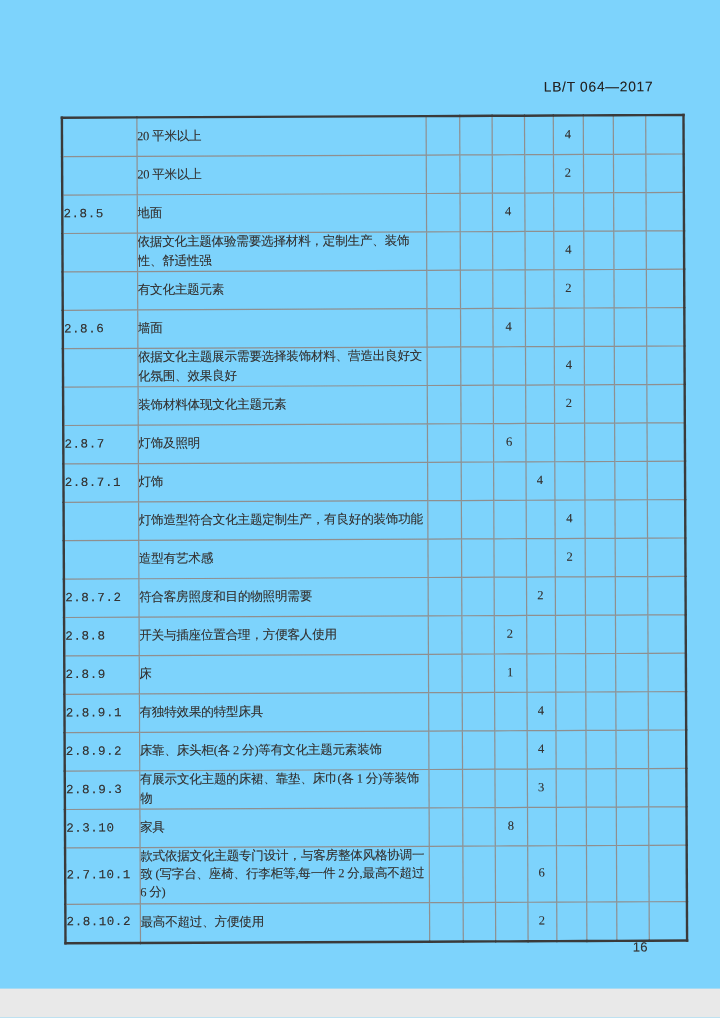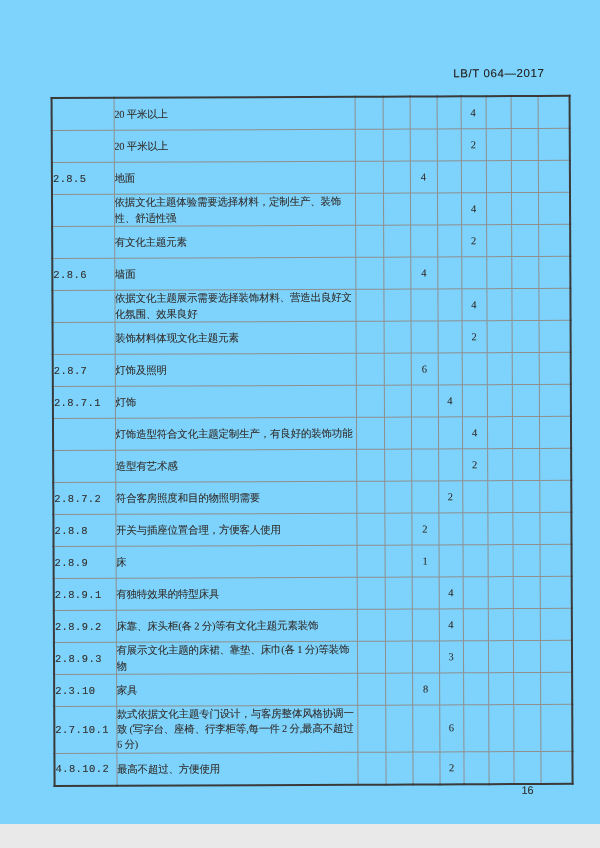--- a/index.html
+++ b/index.html
@@ -23,21 +23,21 @@
   table.eval-table td {
     border:1px solid #8f8f8f;
     height:31px; padding:0; vertical-align:middle;
     font-size:10.5px; color:#333;
     overflow:hidden;
   }
   td.num-cell { padding-left:8px; letter-spacing:0.4px; font-size:10.5px;font-family:Liberation Mono, monospace; }
   td.desc-cell { padding:2px 6px 2px 11px; line-height:1.45; letter-spacing:-0.2px; }
   td.score-cell { text-align:center; font-size:10.5px; }
   .page-num {
-    position:absolute; top:785px; left:514px; width:24px; text-align:center;
+    position:absolute; top:785px; left:514px; width:24px; text-align:right;
     font-family:"Liberation Sans", sans-serif; font-size:11px; color:#333;
   }
 </style>
 </head>
 <body>
 
 <div class="page">
   <div class="scan-wrap">
 
     <div class="std-code">LB/T 064—2017</div>
@@ -290,21 +290,21 @@
             <td class="score-cell"></td>
             <td class="score-cell"></td>
             <td class="score-cell"></td>
             <td class="score-cell">6</td>
             <td class="score-cell"></td>
             <td class="score-cell"></td>
             <td class="score-cell"></td>
             <td class="score-cell"></td>
           </tr>
           <tr>
-            <td class="num-cell">4.8.10.2</td>
+            <td class="num-cell">2.8.10.2</td>
             <td class="desc-cell">最高不超过、方便使用</td>
             <td class="score-cell"></td>
             <td class="score-cell"></td>
             <td class="score-cell"></td>
             <td class="score-cell">2</td>
             <td class="score-cell"></td>
             <td class="score-cell"></td>
             <td class="score-cell"></td>
             <td class="score-cell"></td>
           </tr>

